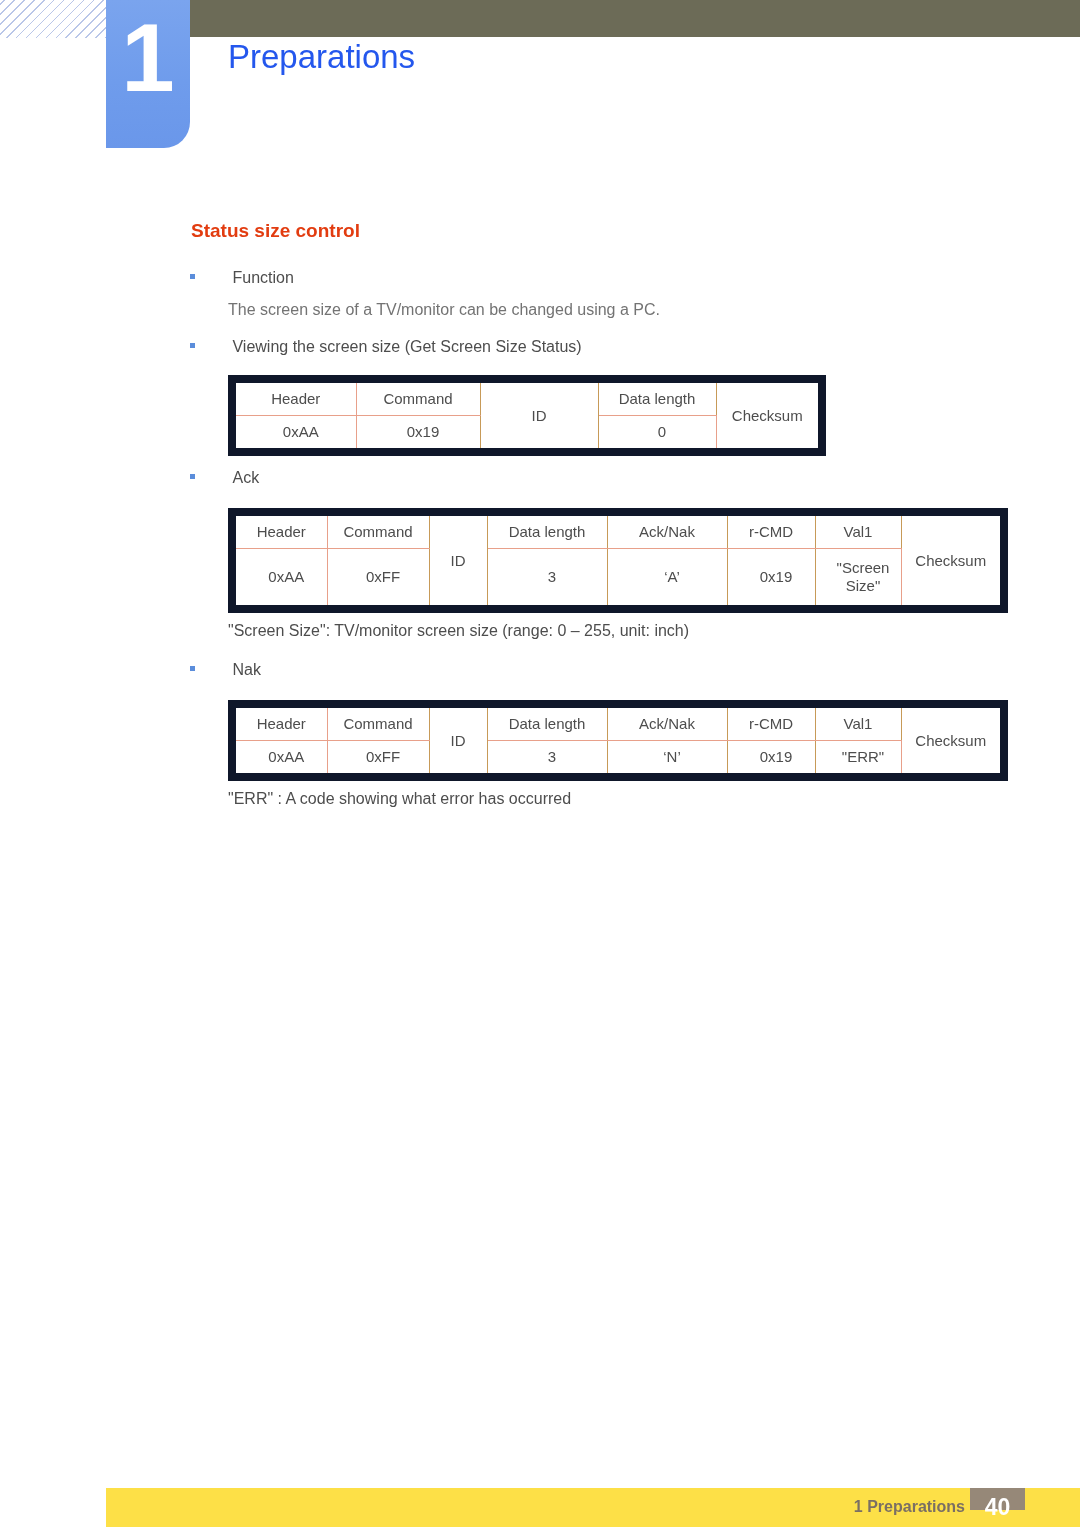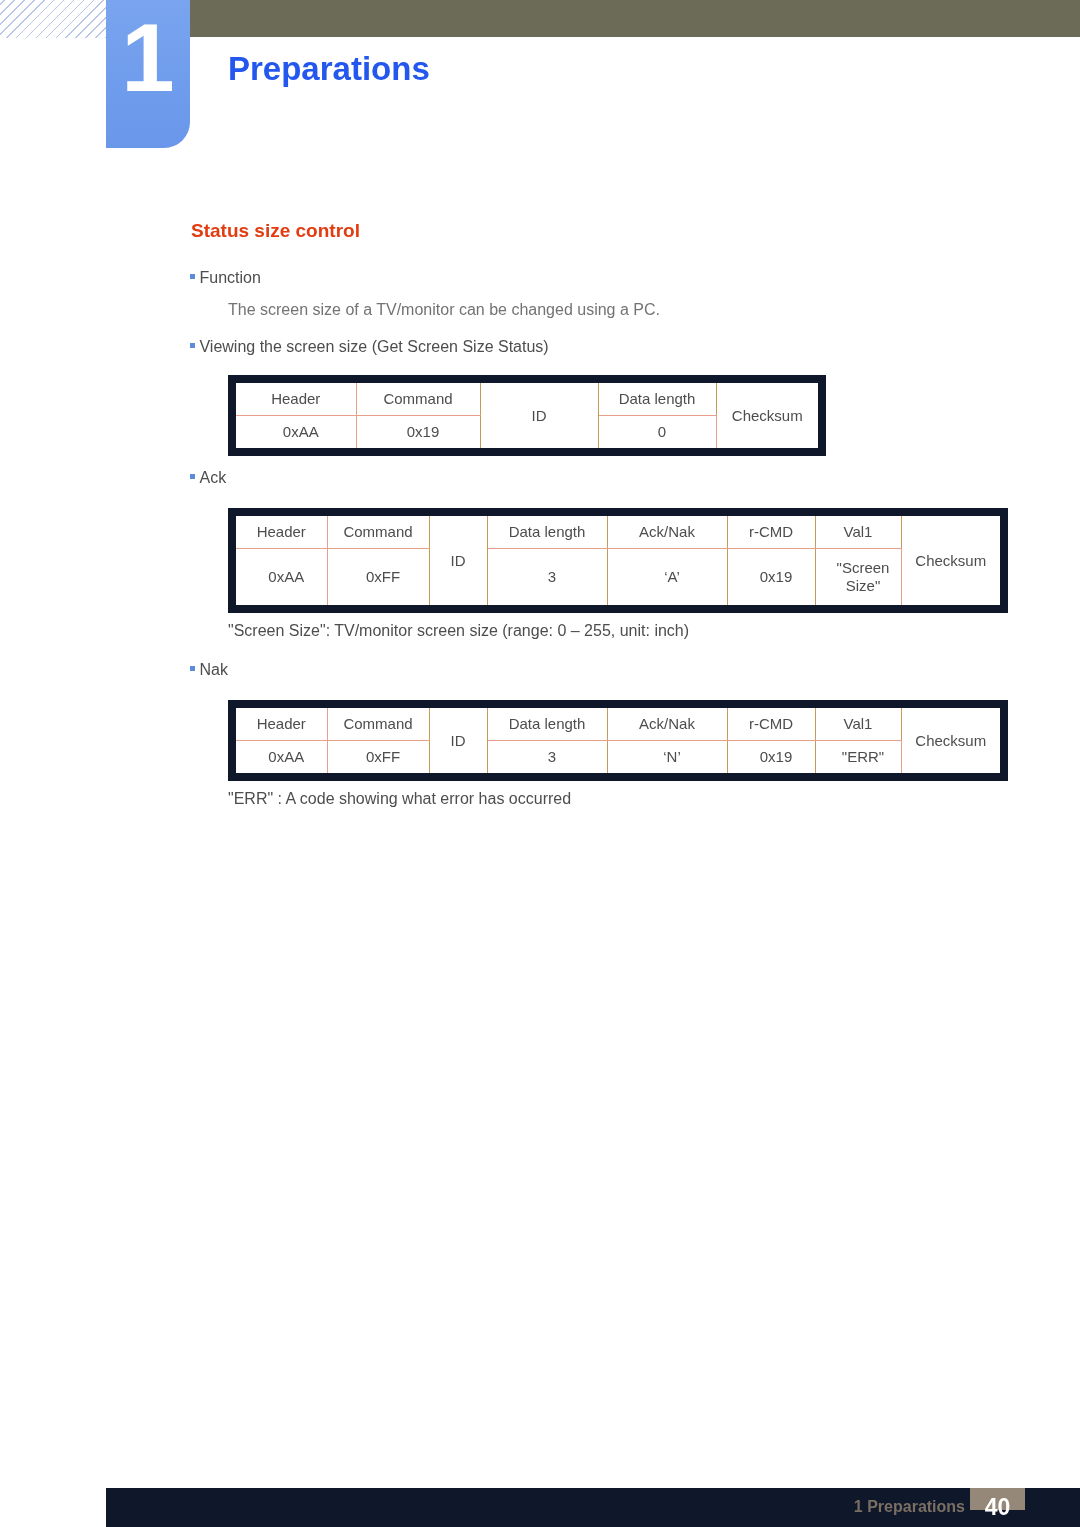--- a/index.html
+++ b/index.html
@@ -57,23 +57,23 @@
     width: 84px;
     text-align: center;
     font-size: 96px;
     line-height: 96px;
     font-weight: bold;
     color: #ffffff;
     font-family: "Liberation Sans", sans-serif;
   }
   .chapter-title {
     position: absolute;
-    left: 228px; top: 50px;
+    left: 228px; top: 38px;
     font-size: 33px;
-    font-weight: bold;
+    font-weight: normal;
     color: #2457ed;
     letter-spacing: 0px;
     text-align: center;
   }
 
   
   .content {
     position: absolute;
     left: 0; top: 160px;
     width: 1080px;
@@ -96,20 +96,21 @@
   .bullet-dot {
     display: inline-block;
     width: 5px;
     height: 5px;
     background: #5b8ddb;
     vertical-align: middle;
     margin-bottom: 3px;
   }
   .bullet-text {
     display: inline-block;
+    margin-left: 33px;
     vertical-align: middle;
   }
   .plain-row {
     position: absolute;
     left: 228px;
     font-size: 16px;
     color: #737373;
     white-space: nowrap;
   }
 
@@ -155,21 +156,21 @@
     color: #4d4d4d;
     white-space: nowrap;
   }
 
   
   .footer {
     position: absolute;
     left: 106px; top: 1488px;
     width: 974px;
     height: 39px;
-    background: #0f172a;
+    background: #fde047;
   }
   .footer-label {
     position: absolute;
     right: 115px;
     top: 10px;
     font-size: 16px;
     font-weight: bold;
     color: #7b6f64;
     white-space: nowrap;
   }

